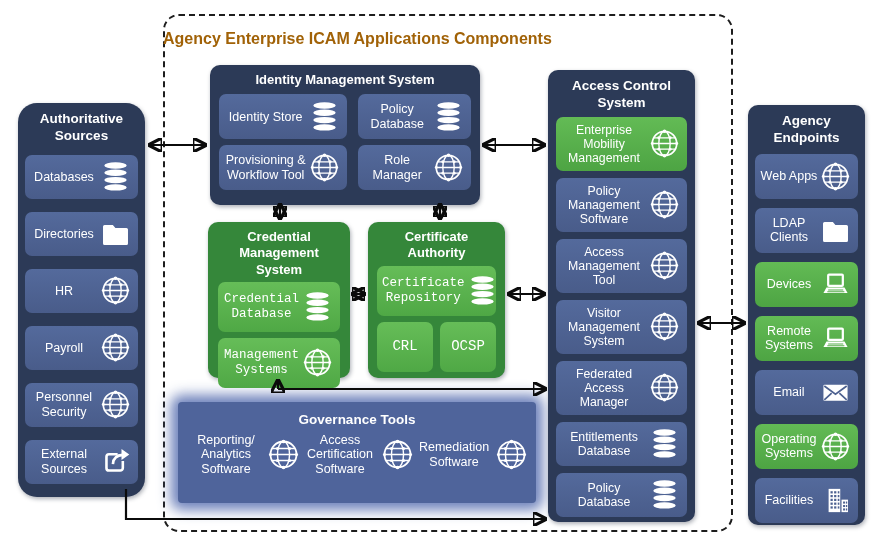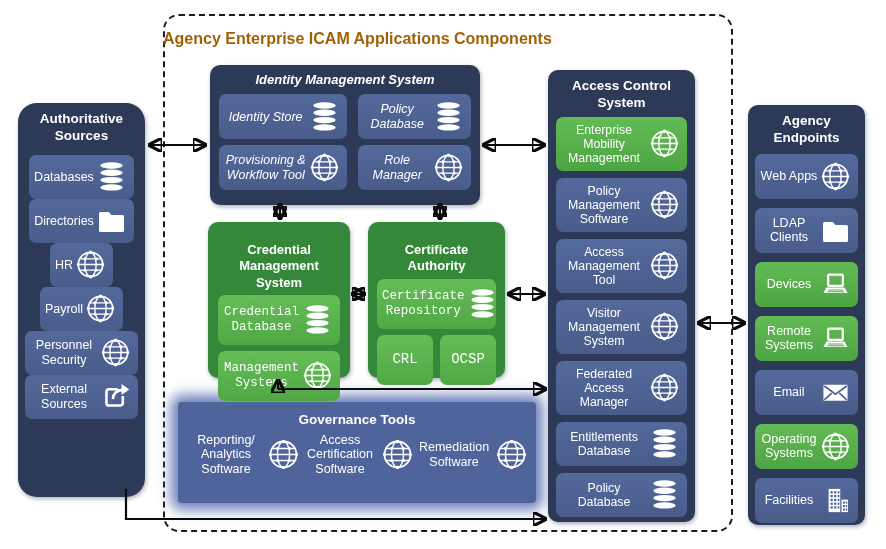--- a/index.html
+++ b/index.html
@@ -14,30 +14,30 @@
   .panel h2{margin:0;text-align:center;font-weight:bold;font-size:13.5px;line-height:1.25;padding:8px 6px 5px;}
   .list{display:flex;flex-direction:column;}
   .item{--bg:#4d6190;background:linear-gradient(180deg,#546a9c 0%,#495c8a 100%);
     border-radius:7px;display:flex;align-items:center;padding:0 5px;box-sizing:border-box;flex:0 0 auto;}
   .item .lbl{flex:1;text-align:center;font-size:12.5px;line-height:1.15;}
   .item .ico{width:31px;height:31px;flex:0 0 auto;display:flex;margin:0 2px;}
   .ico svg{width:100%;height:100%;}
   .green{--bg:#55ad4a;background:linear-gradient(180deg,#63bb55 0%,#4da443 100%);}
   
   .left{left:18px;top:103px;width:127px;height:394px;border-radius:19px;}
-  .left .list{padding:5px 7px 8px;align-items:center;}
+  .left .list{gap:13px;padding:5px 7px 8px;}
   .left .item{height:44px;}
   
-  .ims{left:210px;top:65px;width:270px;height:140px;font-style:italic;}
+  .ims{left:210px;top:65px;width:270px;height:140px;}
   .ims h2{font-size:13px;padding:7px 4px 5px;}
   .ims .list{display:grid;grid-template-columns:1.14fr 1fr;gap:6px 11px;padding:1px 9px 8px;}
   .ims .item{height:45px;}
   
   .gp{background:#35873a;}
-  .gp h2{font-size:13px;padding:20px 14px 4px;}
+  .gp h2{font-size:13px;padding:7px 14px 4px;}
   .gp .item{background:linear-gradient(180deg,#66bd58 0%,#4fa845 100%);font-family:Liberation Mono, monospace;--bg:#58b14e;}
   .cms{left:208px;top:222px;width:142px;height:156px;}
   .cms .list{gap:6px;padding:0 10px 8px;}
   .cms .item{height:50px;}
   .ca{left:368px;top:222px;width:137px;height:156px;}
   .ca .body{display:flex;flex-direction:column;gap:6px;padding:0 9px 8px;}
   .ca .item{height:50px;}
   .ca .row{display:flex;gap:7px;}
   .ca .row .item{flex:1;height:50px;justify-content:center;}
   .ca .row .lbl{font-size:14px;}

